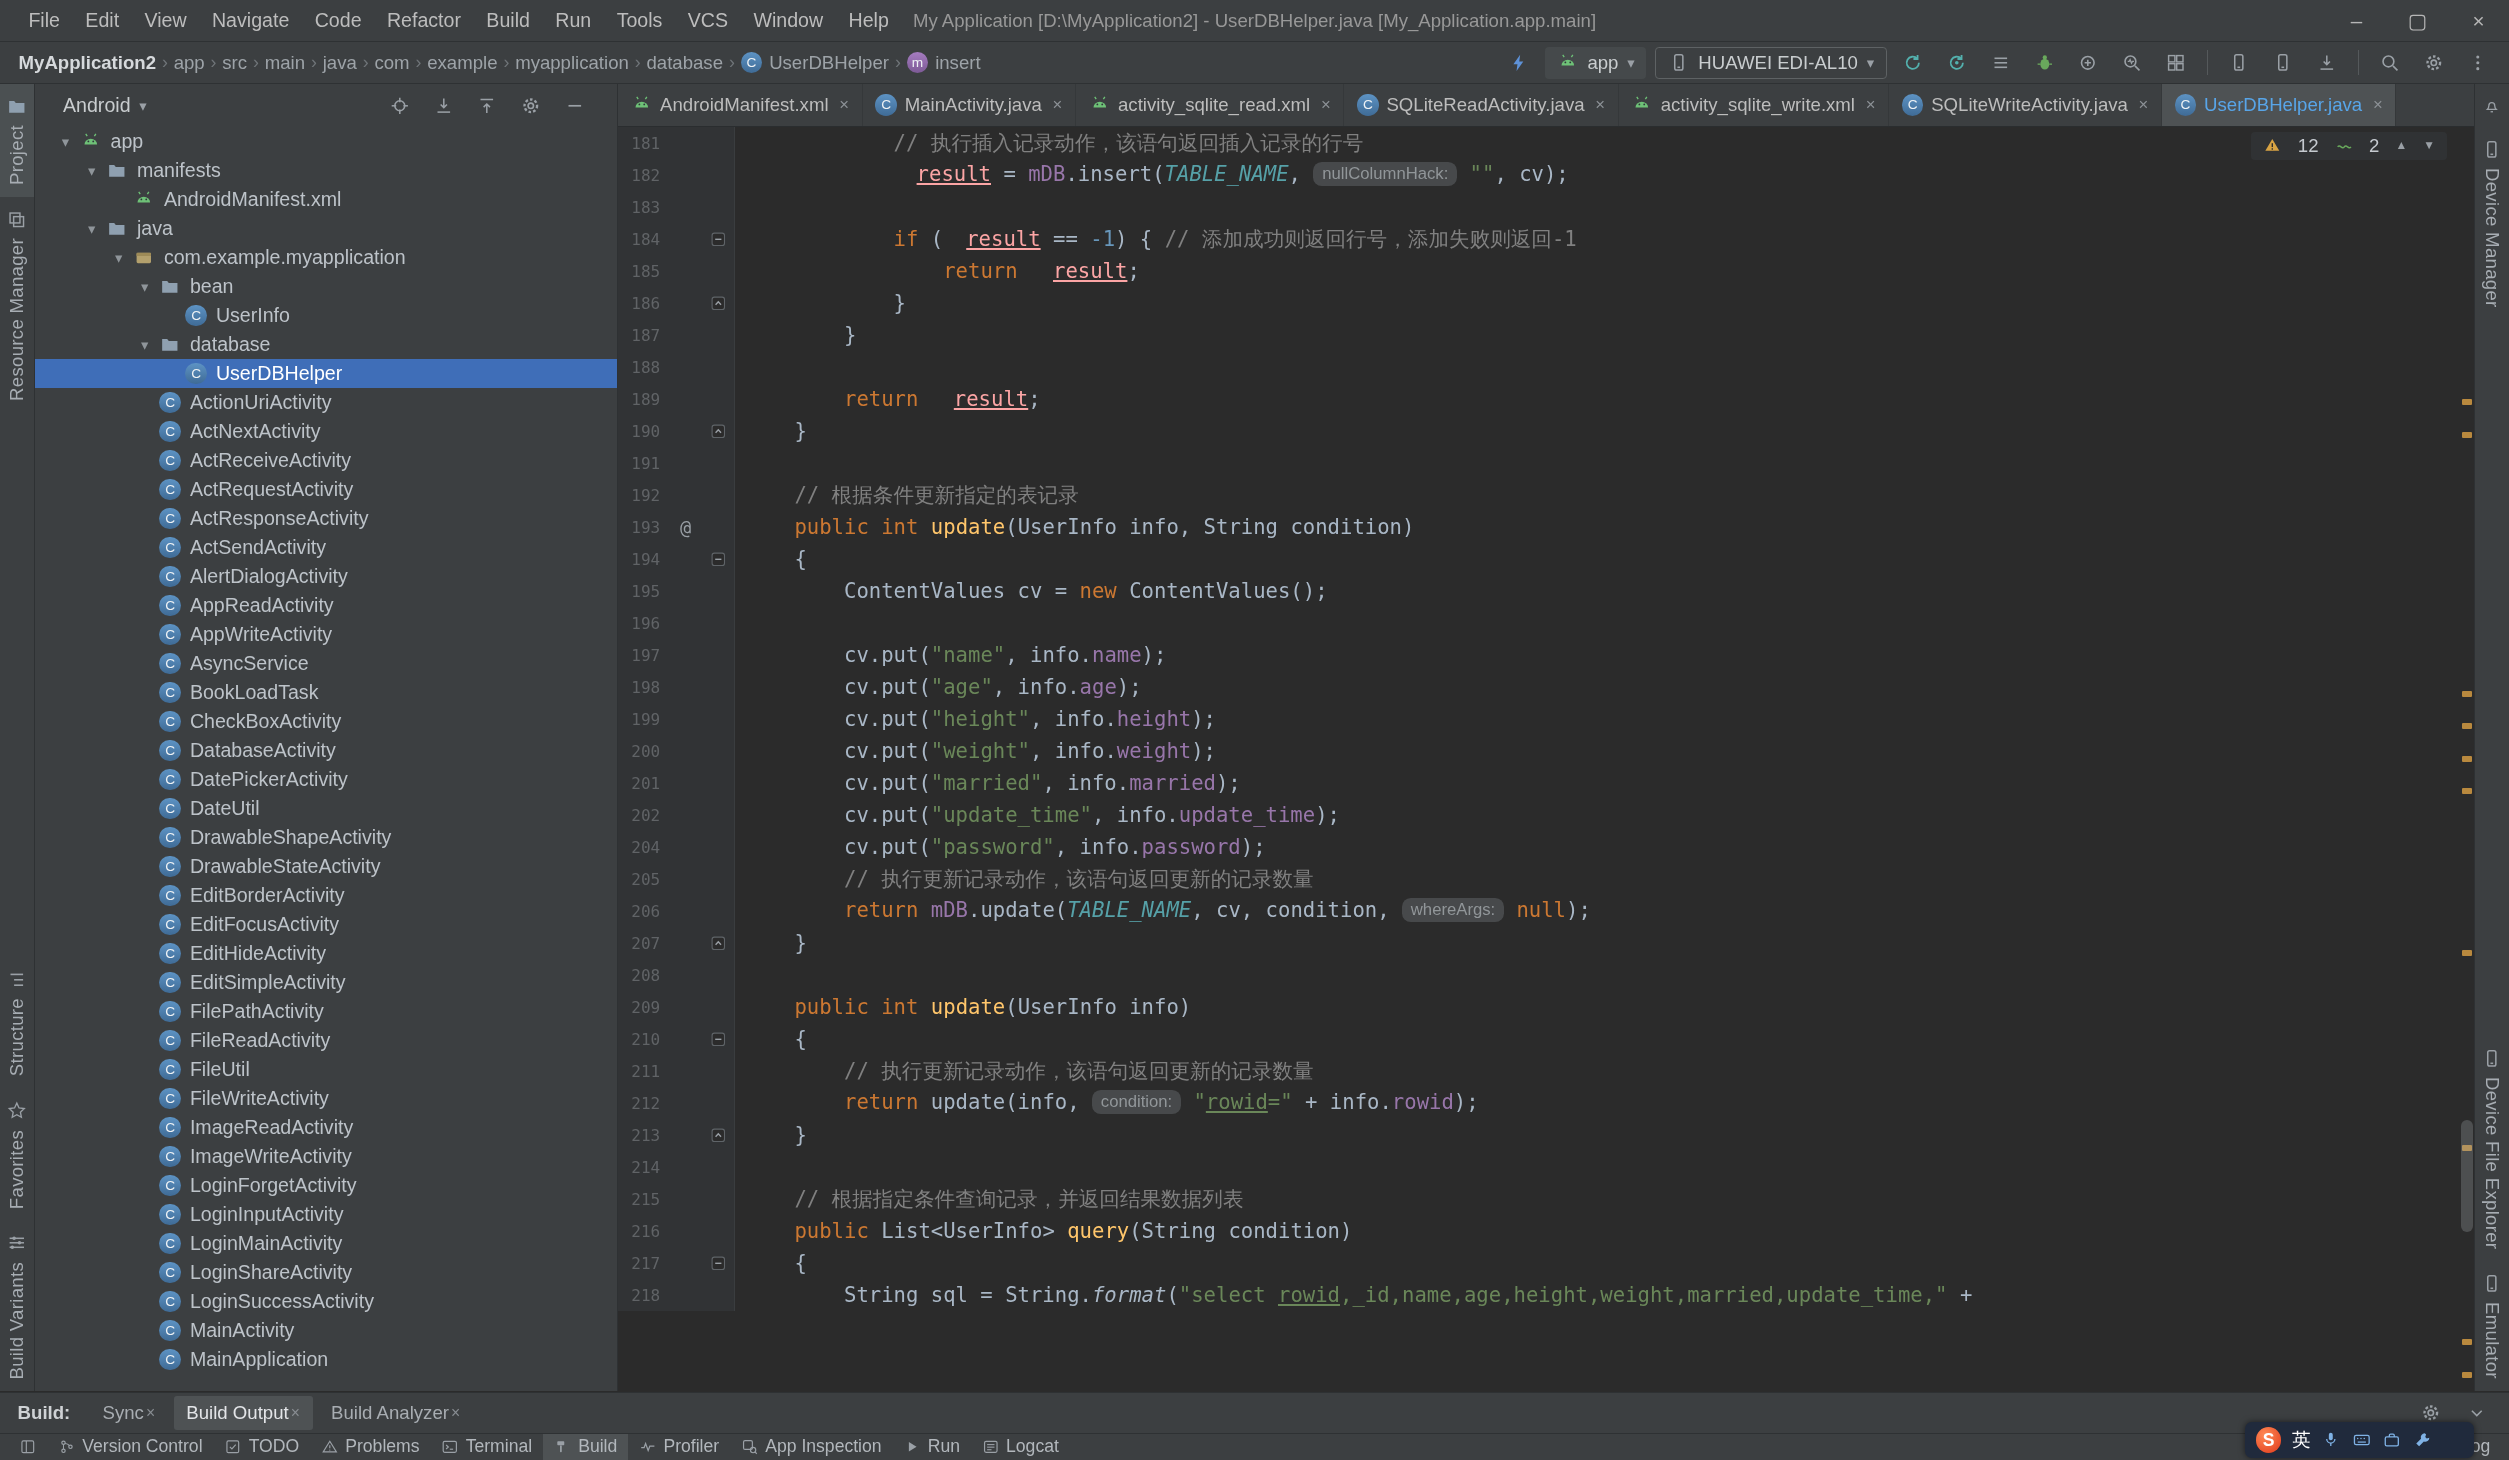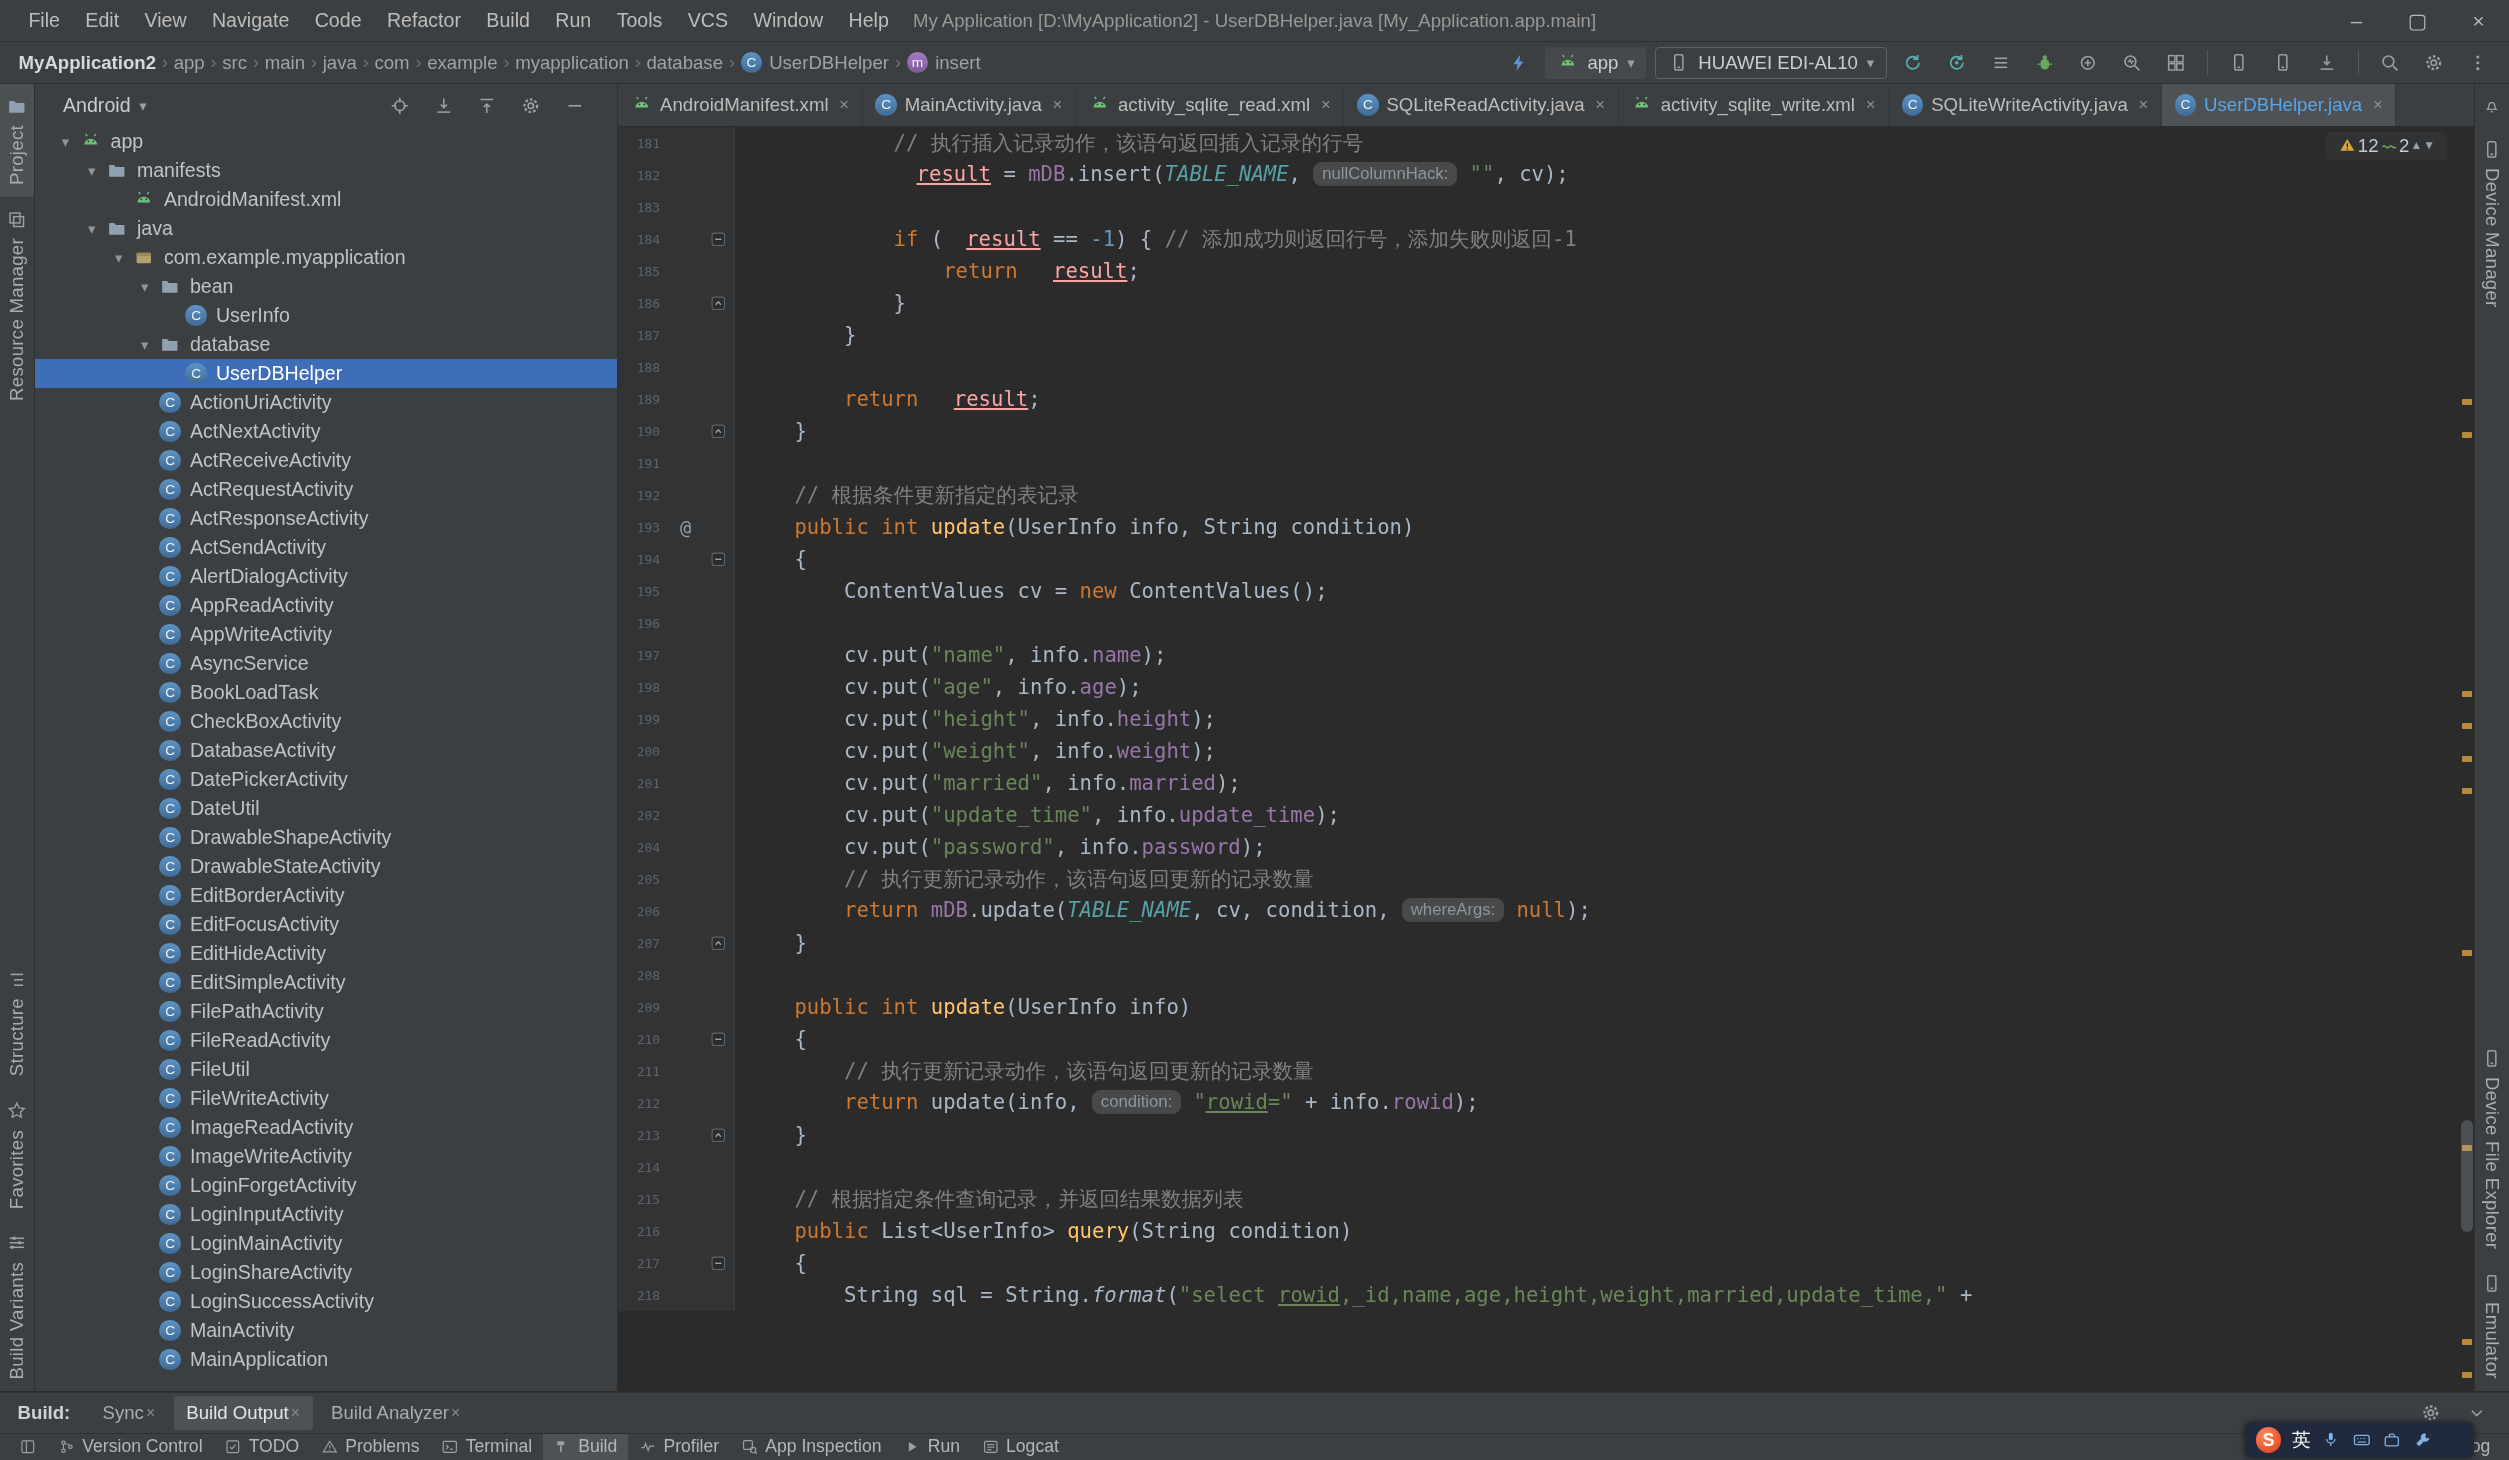--- a/index.html
+++ b/index.html
@@ -53,38 +53,38 @@
   .tlabel{margin-left:6.9px;}
 
   .editor{flex:1;display:flex;flex-direction:column;min-width:0;background:#2b2b2b;}
   .tabbar{height:43px;background:#3c3f41;display:flex;align-items:stretch;border-bottom:1px solid #2a2d2f;flex:none;}
   .etab{display:flex;align-items:center;gap:7.8px;padding:0 12.7px;font-size:18.6px;color:#bdbdbd;border-right:1px solid #35383a;white-space:nowrap;}
   .etab .close{color:#8c9196;font-size:16.7px;margin-left:2.9px;}
   .etab.active{background:#4e5254;color:#58a5e8;}
 
   .ebody{flex:1;position:relative;overflow:hidden;background:#2b2b2b;}
   .cline{display:flex;height:32px;align-items:center;}
-  .ln{width:51px;flex:none;background:#313335;color:#606366;font-family:"DejaVu Sans Mono",monospace;font-size:13px;align-self:stretch;display:flex;align-items:center;justify-content:flex-end;padding-right:8.8px;}
+  .ln{width:51px;flex:none;background:#313335;color:#606366;font-family:"DejaVu Sans Mono",monospace;font-size:16px;align-self:stretch;display:flex;align-items:center;justify-content:flex-end;padding-right:8.8px;}
   .gic{width:33px;flex:none;background:#313335;align-self:stretch;display:flex;align-items:center;justify-content:center;color:#9aa0a6;font-size:18.6px;font-family:"DejaVu Sans Mono",monospace;}
   .gfold{width:33px;flex:none;background:#313335;align-self:stretch;display:flex;align-items:center;justify-content:center;border-right:1px solid #3a3d3f;}
   .ct{padding-left:9.8px;font-family:"DejaVu Sans Mono",monospace;font-size:20.6px;white-space:pre;color:#a9b7c6;}
   .tk-k{color:#cc7832;}
   .tk-s{color:#6a8759;}
   .tk-su{color:#6a8759;text-decoration:underline;}
   .tk-c{color:#808080;}
   .tk-f{color:#9876aa;}
   .tk-m{color:#ffc66b;}
   .tk-n{color:#6897bb;}
   .tk-p{color:#a9b7c6;}
   .tk-cn{color:#56a1a8;font-style:italic;}
   .tk-u{color:#fca5a5;text-decoration:underline;margin-left:23px;}
   .tk-it{color:#a9b7c6;font-style:italic;}
   .tk-h{background:#47494b;color:#919699;border-radius:8.8px;padding:2px 8.8px;font-size:16.7px;font-family:"Liberation Sans",sans-serif;display:inline-block;transform:translateY(-2px);}
 
-  .inspect{position:absolute;top:4.9px;right:27.4px;display:flex;align-items:center;gap:1px;font-size:18.6px;color:#b6bcc2;background:rgba(49,51,53,.92);padding:2.9px 11.8px;border-radius:3.9px;}
+  .inspect{position:absolute;top:4.9px;right:27.4px;display:flex;align-items:center;gap:16px;font-size:18.6px;color:#b6bcc2;background:rgba(49,51,53,.92);padding:2.9px 11.8px;border-radius:3.9px;}
   .inspect .cnt{color:#c5cad0;}
   .ichev{color:#9aa0a6;font-size:11.8px;line-height:1;}
 
   .stripe{position:absolute;top:0;right:0;bottom:0;width:14.7px;background:transparent;}
   .smark{position:absolute;right:2px;width:9.8px;height:5.9px;background:#b9893e;border-radius:1px;}
   .sthumb{position:absolute;right:1px;width:11.8px;border-radius:5.9px;background:rgba(166,172,177,.28);}
 
   
   .buildbar{position:absolute;left:0;right:0;bottom:27.4px;height:41px;background:#3c3f41;border-top:1px solid #2e3133;display:flex;align-items:center;padding:0 17.6px;font-size:18.6px;}
   .blabel{font-weight:bold;color:#cfd2d5;margin-right:19.6px;}

